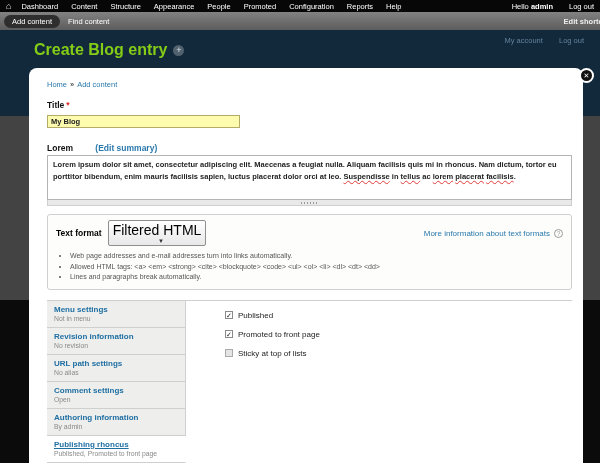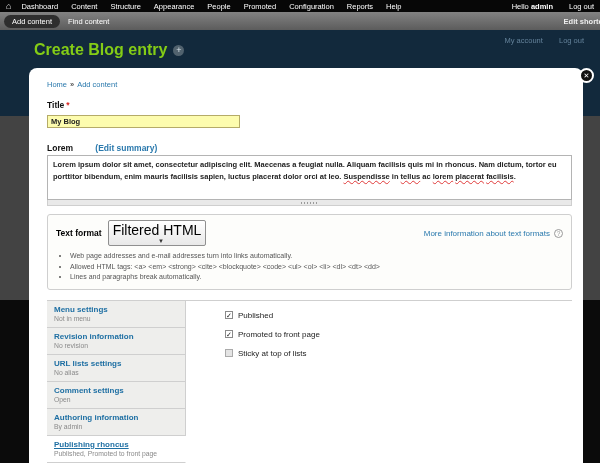--- a/index.html
+++ b/index.html
@@ -179,21 +179,21 @@
         <div class="vtabs-col" id="vtabs-col">
             <div class="vtab">
               <div class="vtab-title">Menu settings</div>
               <div class="vtab-summary">Not in menu</div>
             </div>
             <div class="vtab">
               <div class="vtab-title">Revision information</div>
               <div class="vtab-summary">No revision</div>
             </div>
             <div class="vtab">
-              <div class="vtab-title">URL lists settings</div>
+              <div class="vtab-title">URL path settings</div>
               <div class="vtab-summary">No alias</div>
             </div>
             <div class="vtab">
               <div class="vtab-title">Comment settings</div>
               <div class="vtab-summary">Open</div>
             </div>
             <div class="vtab">
               <div class="vtab-title">Authoring information</div>
               <div class="vtab-summary">By admin</div>
             </div>

